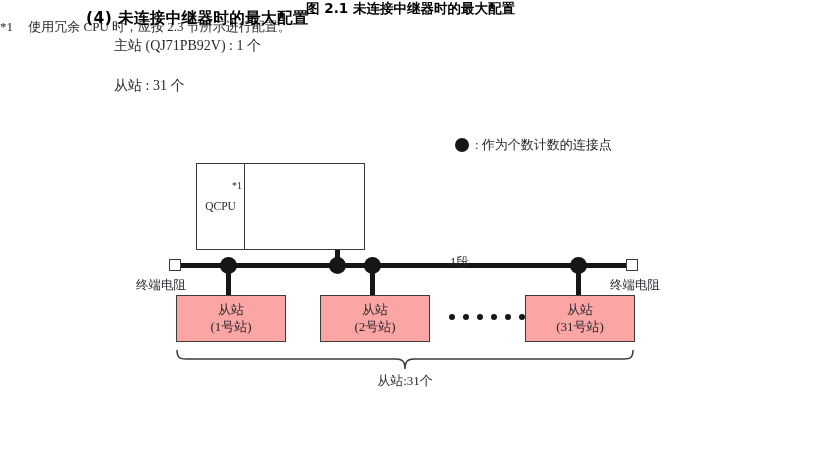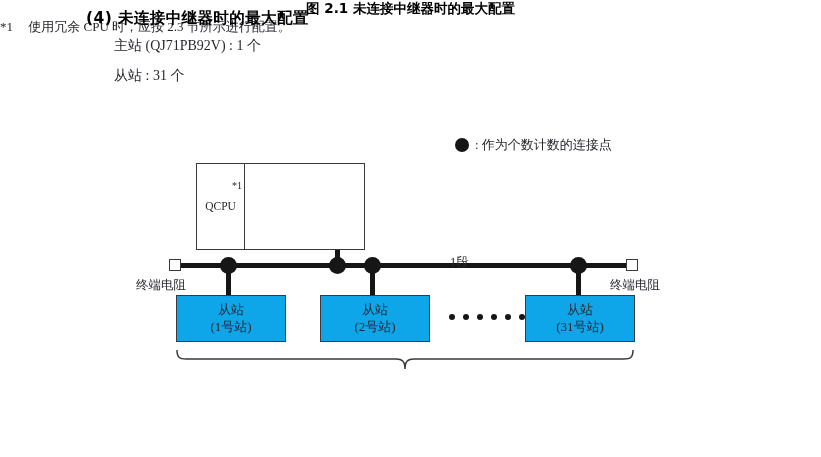--- a/index.html
+++ b/index.html
@@ -32,21 +32,21 @@
     white-space: nowrap;
   }
   .spec-line {
     margin-left: 28px;
     font-size: 14px;
     color: #27272e;
     line-height: 1.55;
     white-space: nowrap;
   }
   #spec-master { margin-top: 6px; }
-  #spec-slave  { margin-top: 8px; }
+  #spec-slave  { margin-top: 18px; }
 
   
   #diagram {
     position: absolute;
     left: 0;
     top: 0;
     width: 821px;
     height: 457px;
   }
   #diagram > * { position: absolute; }
@@ -179,21 +179,21 @@
   #drop-slave1  { left: 226px; }
   #drop-slave2  { left: 370px; }
   #drop-slave31 { left: 576px; }
 
   
   .slave-box {
     width: 110px;
     height: 47px;
     border: 1.6px solid #3a3a3a;
     box-sizing: border-box;
-    background: #0ea5e9;
+    background: #fca5a5;
     top: 295px;
     display: flex;
     flex-direction: column;
     align-items: center;
     justify-content: center;
     font-size: 13px;
     color: #27272e;
     line-height: 1.3;
   }
   #slave-box-1  { left: 176px; }
@@ -340,20 +340,21 @@
       <span></span>
       <span></span>
       <span></span>
       <span></span>
     </div>
 
   <svg id="slave-brace" viewBox="0 0 462 22" preserveAspectRatio="none">
     <path d="M3,1 C3,9 6,10 12,10 L222,10 C228,10 231,12 231,20
              C231,12 234,10 240,10 L450,10 C456,10 459,9 459,1" fill="none" stroke="#3a3a3a" stroke-width="1.5"></path>
   </svg>
+  <div id="slave-brace-label">从站:31个</div>
 
 </div>
 
 <div id="figure-caption">图 2.1  未连接中继器时的最大配置</div>
 
 <div id="footnote">
   <span id="footnote-mark">*1</span>
   <span>使用冗余 CPU 时，应按 2.3 节所示进行配置。</span>
 </div>
 

